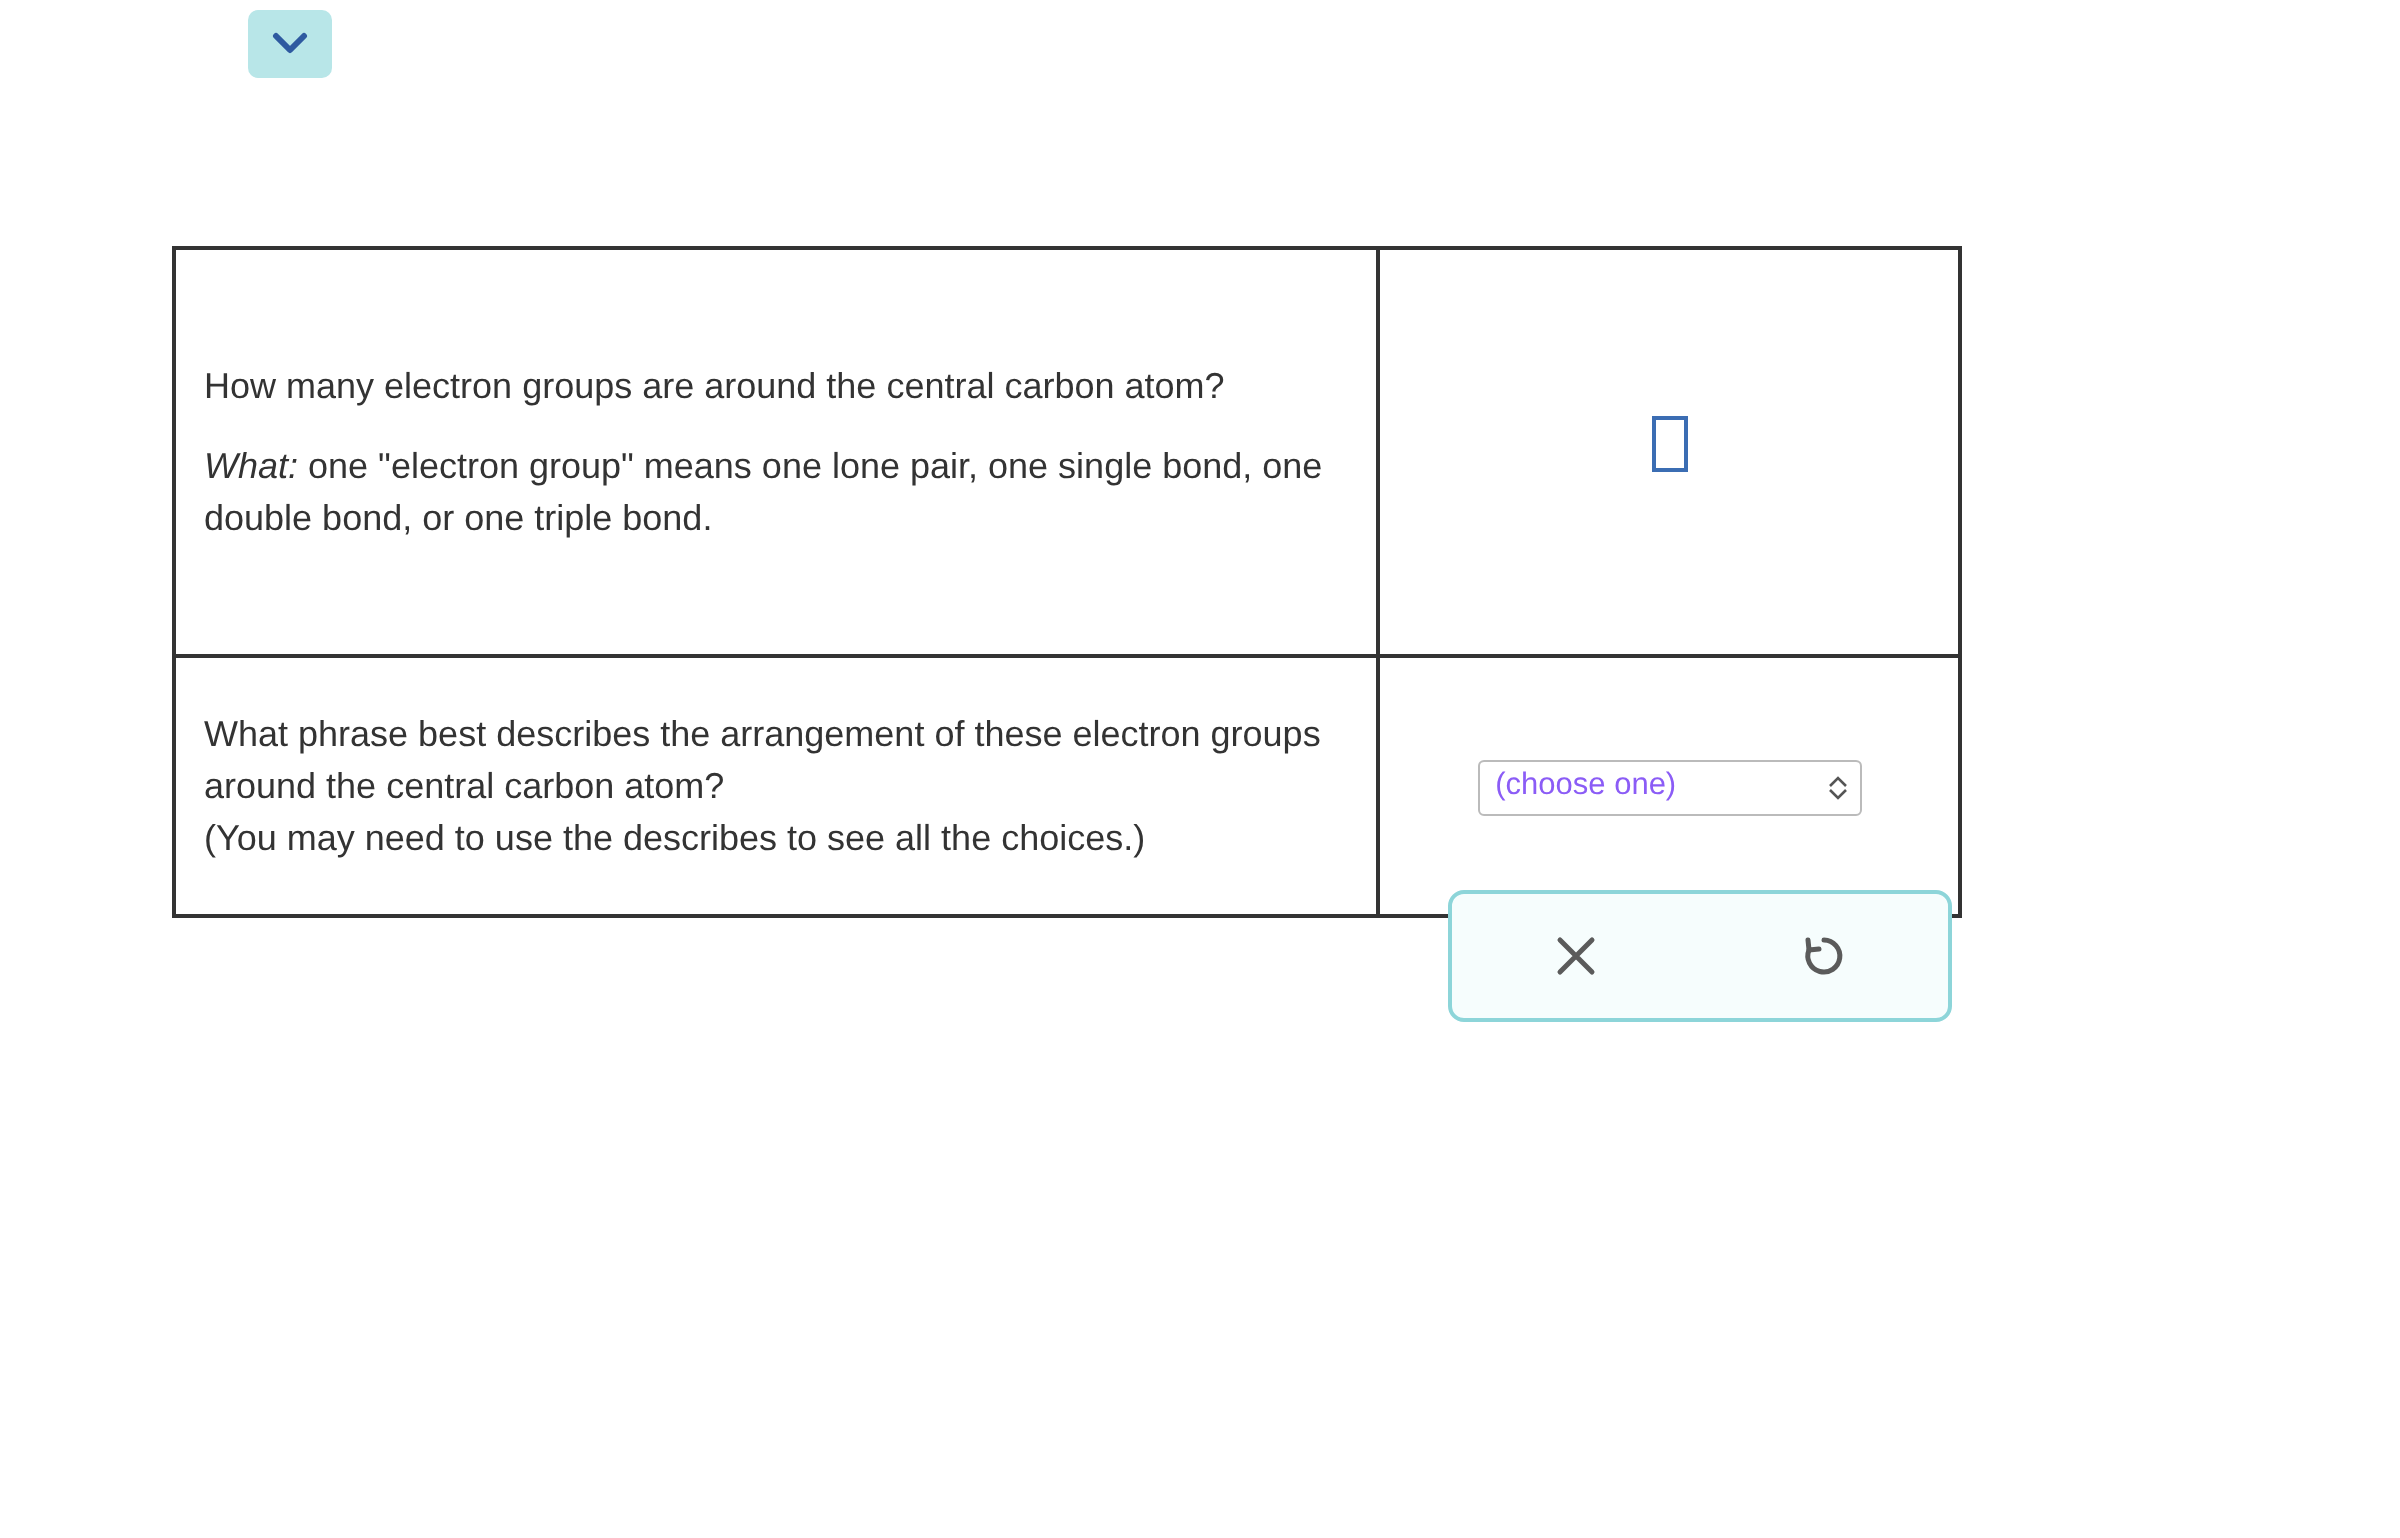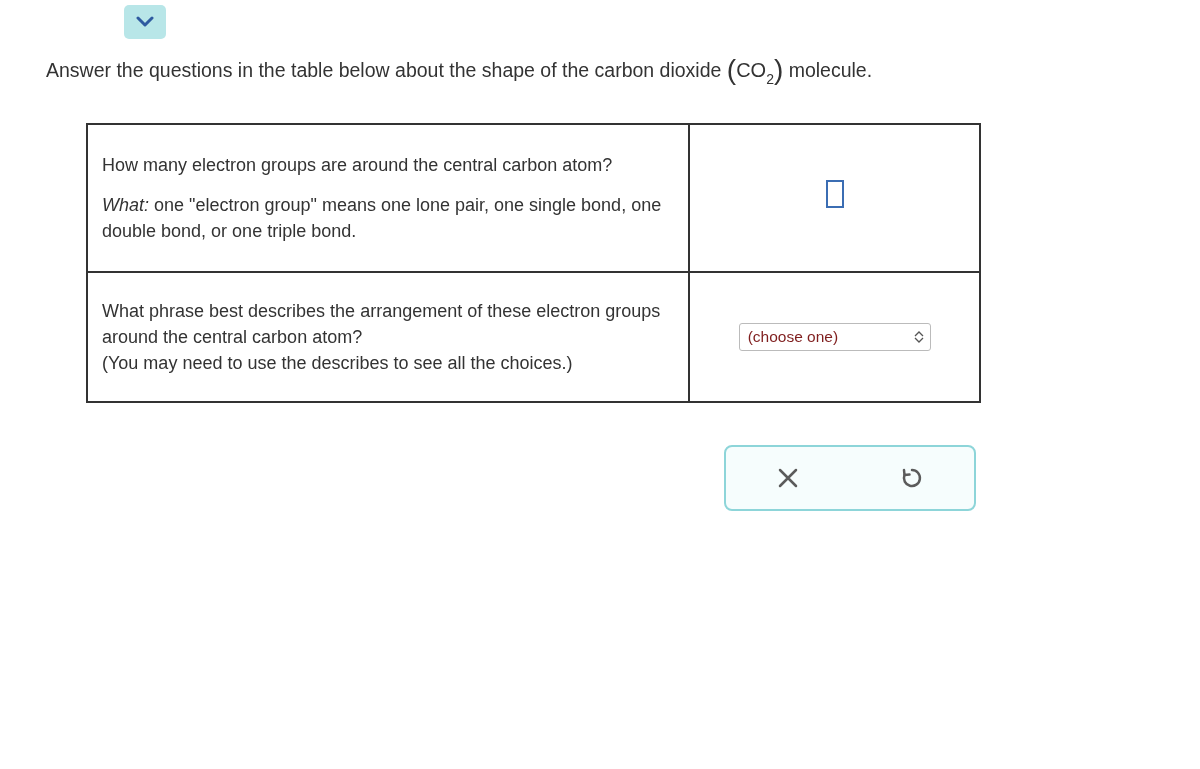--- a/index.html
+++ b/index.html
@@ -75,21 +75,21 @@
       line-height: 1.45;
     }
     .question-table td.left-cell {
       width: 604px;
     }
     .question-table td.right-cell {
       width: 291px;
       text-align: center;
     }
     .row1 .left-cell {
-      height: 148px;
+      height: 204px;
     }
     .row2 .left-cell {
       height: 130px;
     }
     .note-label {
       font-style: italic;
     }
     .input-box {
       display: inline-block;
       width: 18px;
@@ -103,21 +103,21 @@
       border: 1px solid #bbb;
       border-radius: 3px;
       background: #fff;
       height: 28px;
       padding: 0 6px 0 8px;
       cursor: pointer;
       width: 192px;
       justify-content: space-between;
     }
     .select-text {
-      color: #7f1d1d;
+      color: #8b5cf6;
       font-size: 15.5px;
       text-align: left;
     }
     .select-caret {
       display: flex;
       flex-direction: column;
       align-items: center;
       gap: 0;
     }
     .select-caret svg {
@@ -154,23 +154,20 @@
 <body>
 
 <div class="container">
 
   <div class="collapse-btn">
     <svg viewBox="0 0 18 12">
       <path d="M2 2 L9 9 L16 2" stroke="#2e5aa0" stroke-width="3" fill="none" stroke-linecap="round" stroke-linejoin="round"></path>
     </svg>
   </div>
 
-  <div class="question-prompt">
-    <span>Answer the questions in the table below about the shape of the carbon dioxide </span><span class="formula"><span class="paren">(</span><span>CO</span><sub>2</sub><span class="paren">)</span></span><span> molecule.</span>
-  </div>
 
   <table class="question-table">
     <tbody>
         <tr class="row1">
       <td class="left-cell">
         <div>How many electron groups are around the central carbon atom?</div>
         <div style="height:14px;"></div>
         <div>
           <span class="note-label">What:</span><span> one "electron group" means one lone pair, one single bond, one double bond, or one triple bond.</span>
         </div>

